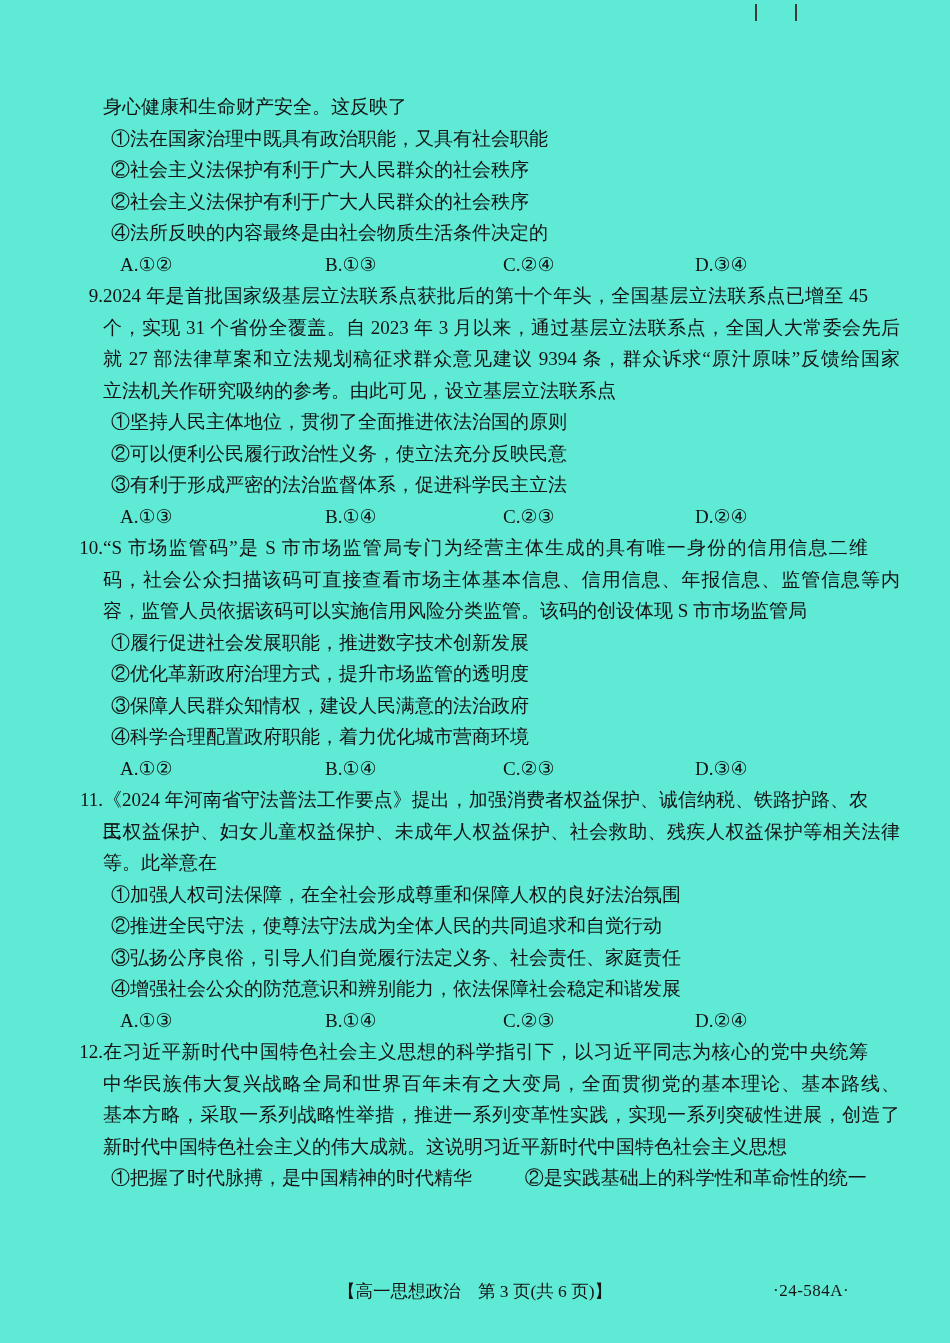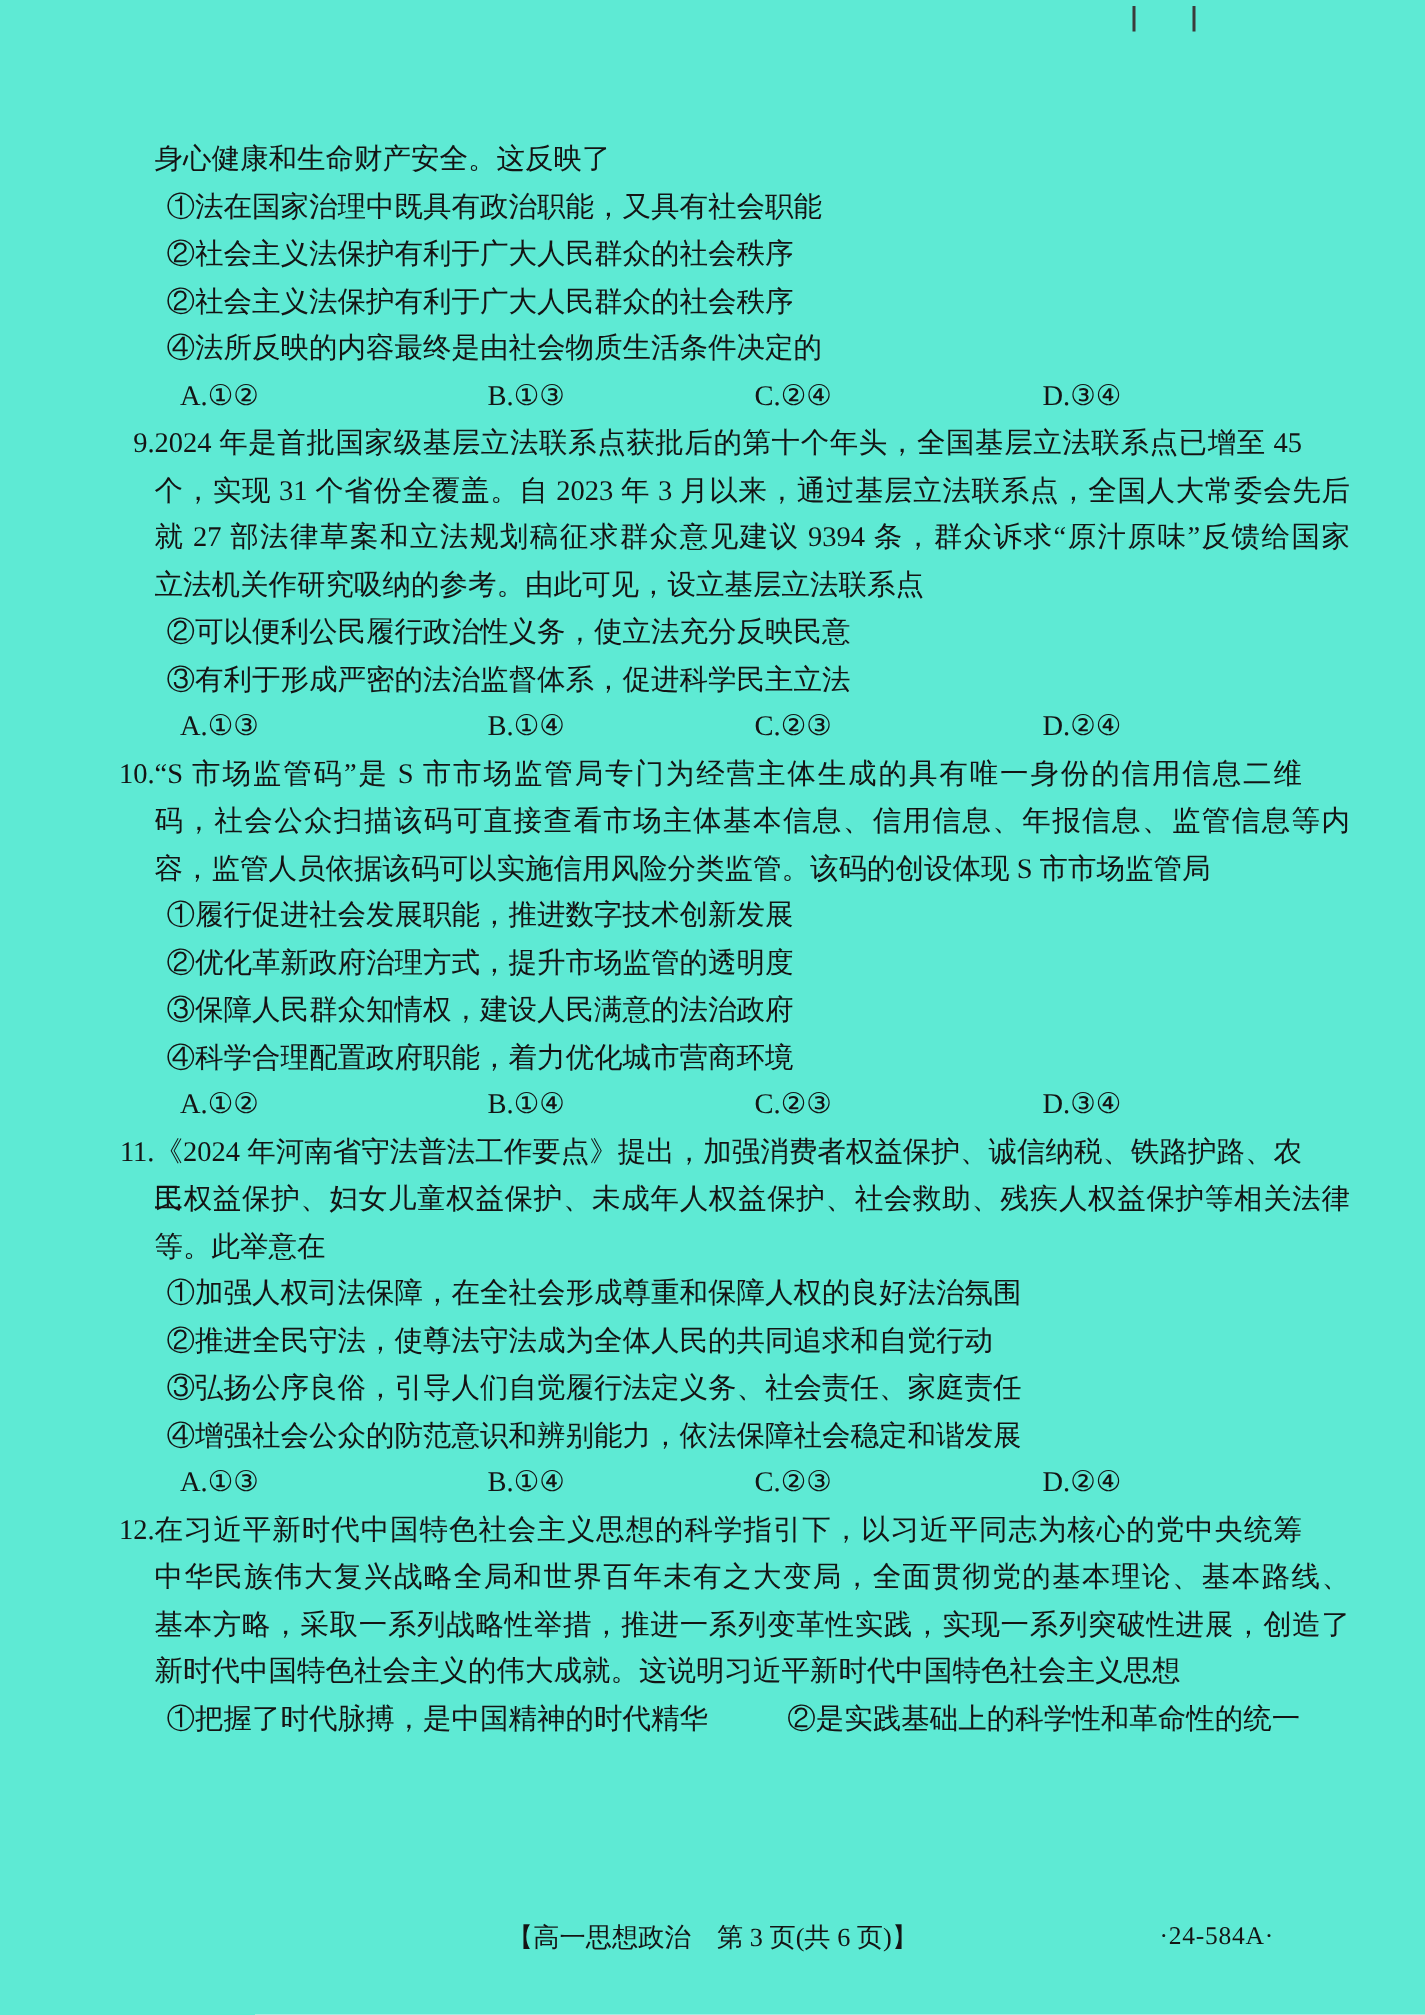--- a/index.html
+++ b/index.html
@@ -108,20 +108,21 @@
       <span class="cD">D.③④</span>
     </div>
 
     <div class="line first">
       <span class="qnum">9.</span>
       <span class="stem j">2024 年是首批国家级基层立法联系点获批后的第十个年头，全国基层立法联系点已增至 45</span>
     </div>
     <div class="line cont j">个，实现 31 个省份全覆盖。自 2023 年 3 月以来，通过基层立法联系点，全国人大常委会先后</div>
     <div class="line cont j">就 27 部法律草案和立法规划稿征求群众意见建议 9394 条，群众诉求“原汁原味”反馈给国家</div>
     <div class="line cont">立法机关作研究吸纳的参考。由此可见，设立基层立法联系点</div>
+    <div class="line stmt">①坚持人民主体地位，贯彻了全面推进依法治国的原则</div>
     <div class="line stmt">②可以便利公民履行政治性义务，使立法充分反映民意</div>
     <div class="line stmt">③有利于形成严密的法治监督体系，促进科学民主立法</div>
     <div class="line choices">
       <span class="cA">A.①③</span>
       <span class="cB">B.①④</span>
       <span class="cC">C.②③</span>
       <span class="cD">D.②④</span>
     </div>
 
     <div class="line first">

